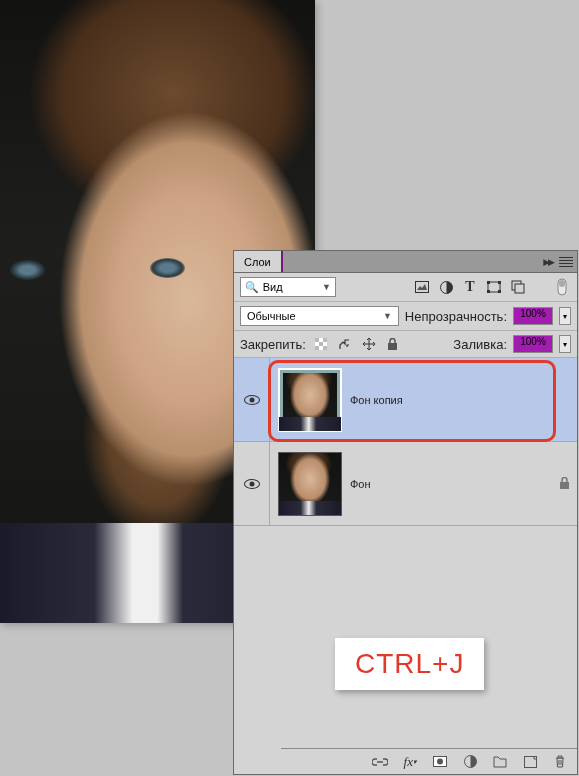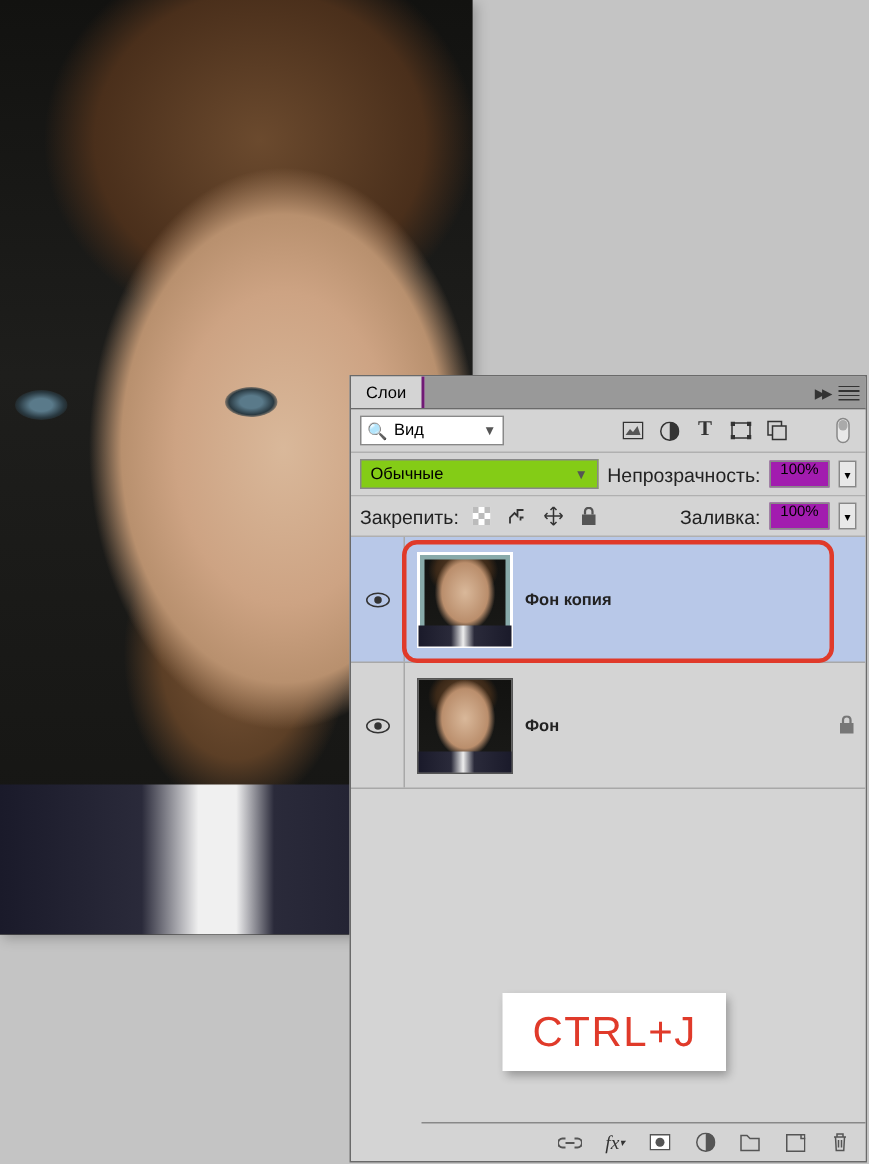--- a/index.html
+++ b/index.html
@@ -110,21 +110,21 @@
   .filter-select .mag { font-size:11px; }
   .filter-select .txt { flex:1; font-size:11px; }
   .filter-select .chev { font-size:9px; color:#555; }
   .icon-btn {
     width:18px; height:18px;
     display:flex; align-items:center; justify-content:center;
     font-size:12px; color:#333;
   }
   .blend-select {
     flex:1;
-    background:#84cc16;
+    background:#ffffff;
     border:1px solid #888;
     height:20px;
     display:flex;
     align-items:center;
     padding:4px 6px;
     justify-content:space-between;
     font-size:11px;
   }
   .pct-box {
     background:#a21caf;
@@ -192,21 +192,20 @@
     content:'';
     position:absolute;
     bottom:0;left:0;right:0;height:14px;
     background:linear-gradient(90deg,#1a1a2a 0%,#2a2a3a 35%,#eee 48%,#2a2a3a 60%,#1a1a2a 100%);
   }
   .thumb.sel { outline:2px solid #fff; outline-offset:-2px; box-shadow: inset 0 0 0 4px #8aa; }
   .layer-name {
     font-size:11px;
     color:#222;
     flex:1;
-    font-weight:bold;
   }
   .lock-col {
     width:26px;
     display:flex;
     align-items:center;
     justify-content:center;
   }
   .highlight-box {
     position:absolute;
     border:3px solid #e03a2a;
@@ -405,15 +404,15 @@
         </svg>
     </div>
     <div class="icon-btn">
       <svg width="12" height="13" viewBox="0 0 12 13">
           <path d="M2 3 L10 3 M3 3 L3.5 12 L8.5 12 L9 3 M4 1 L8 1 L8 3 L4 3 Z M5 5 L5 10 M7 5 L7 10" stroke="#555" fill="none"></path>
         </svg>
     </div>
   </div>
 </div>
 
-<div class="shortcut-badge" style="top:662px; left:335px">
+<div class="shortcut-badge" style="top:638px; left:335px">
   <span>CTRL+J</span>
 </div>
 
 </body></html>

